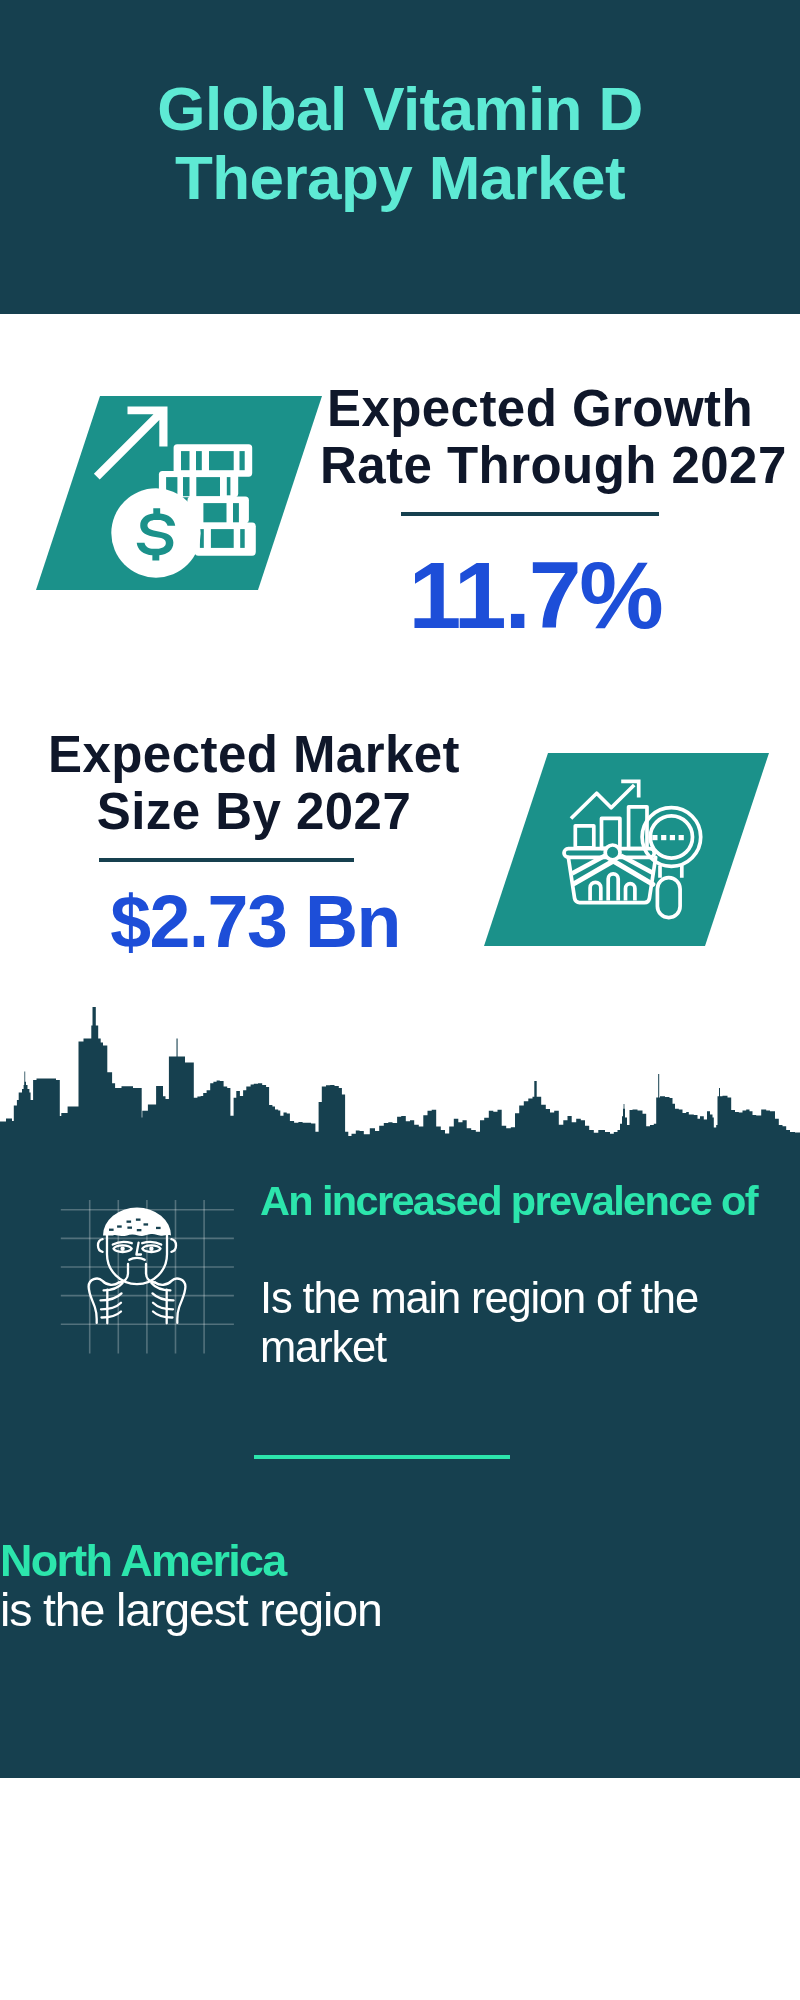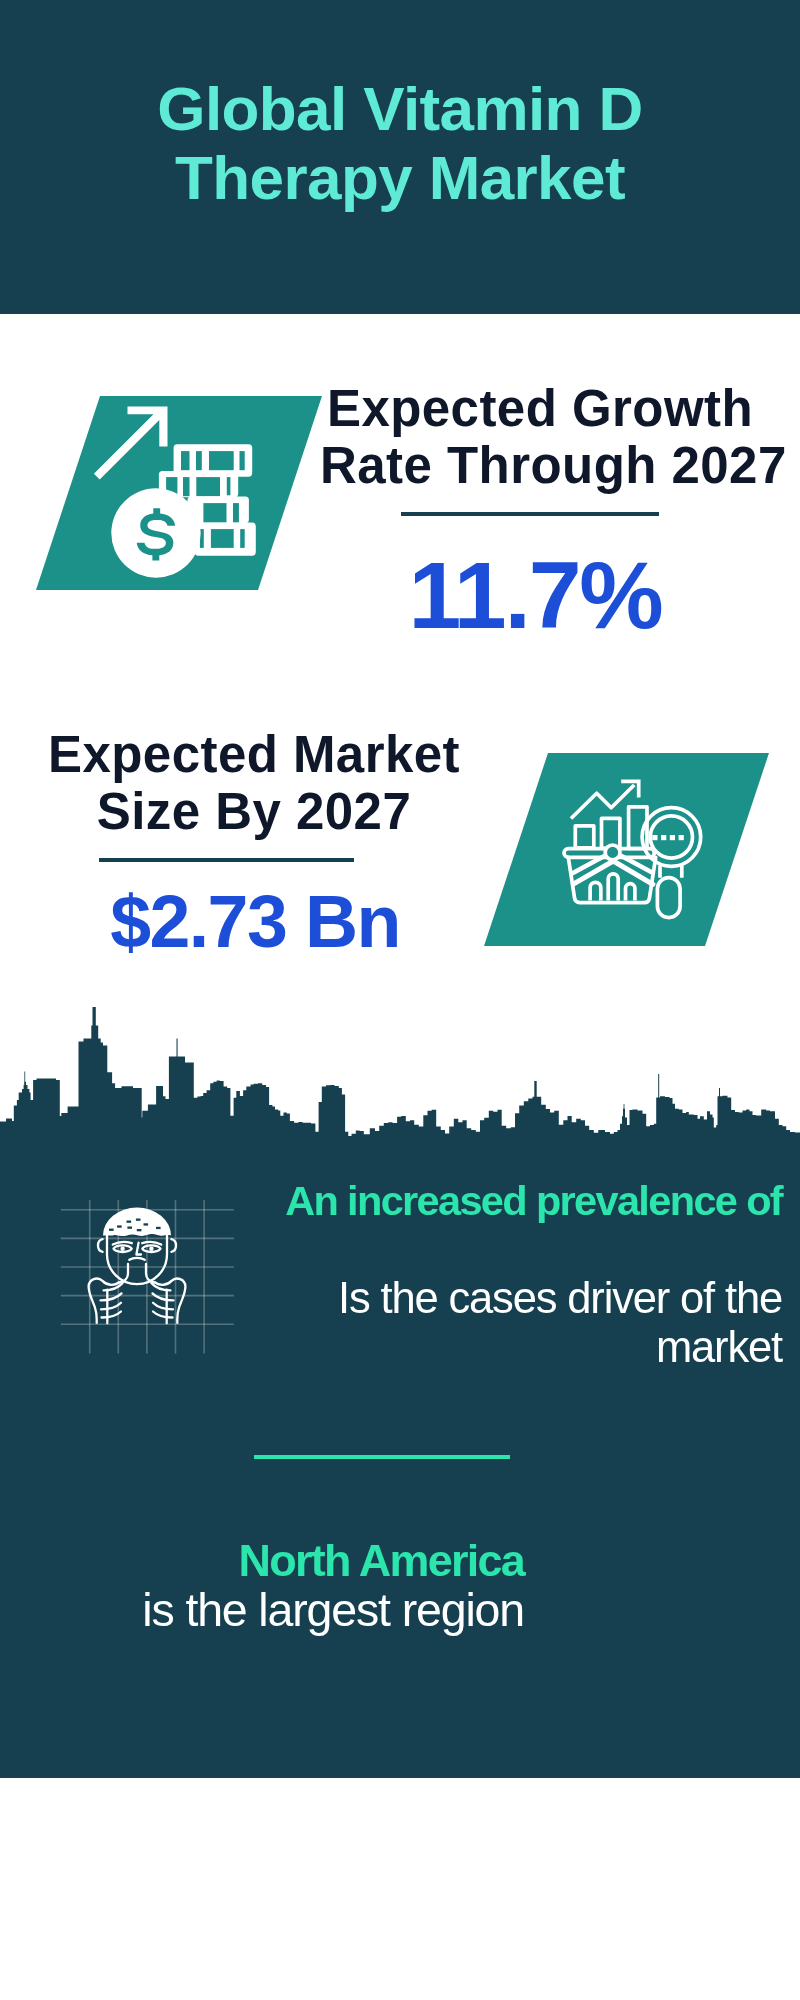--- a/index.html
+++ b/index.html
@@ -15,21 +15,21 @@
 
   
   .stat{position:absolute;text-align:center}
   .stat-label{color:#0f172a;font-weight:bold;font-size:51px;line-height:57px;letter-spacing:0.45px;white-space:nowrap}
   .hr{height:4px;background:#16404f;margin:0 auto}
   .stat-val{color:#1d4ed8;font-weight:bold;font-size:95px;line-height:90px;letter-spacing:-2.2px}
 
   
   .skyline{position:absolute;left:0;top:1000px;width:800px;height:145px;display:block}
   .dark{position:absolute;left:0;top:1144px;width:800px;height:634px;background:#16404f}
-  .msg{position:absolute;text-align:right;color:#fff;font-size:43.5px;line-height:48.5px;letter-spacing:-1.15px}
+  .msg{position:absolute;text-align:left;color:#fff;font-size:43.5px;line-height:48.5px;letter-spacing:-1.15px}
   .msg .hi{color:#2ce5ac;font-weight:bold;font-size:41.5px;letter-spacing:-1.65px}
   .divider{position:absolute;height:4px;background:#2ce5ac}
 </style>
 </head>
 <body>
 
 <div class="page">
 
   <div class="header">
     <h1><span>Global Vitamin D</span><br><span>Therapy Market</span></h1>
@@ -133,21 +133,21 @@
       <rect x="88.5" y="23.3" width="4.6" height="2.3"></rect>
       <rect x="54.0" y="28.6" width="4.6" height="2.3"></rect>
       <rect x="81.8" y="29.0" width="4.6" height="2.3"></rect>
       <rect x="101.0" y="26.8" width="4.6" height="2.3"></rect>
     </g>
   </svg>
 
   <div class="msg" style="left:260px;top:1176px;width:522px">
     <span class="hi">An increased prevalence of</span><br>
     <br>
-    <span>Is the cases driver of the</span><br>
+    <span>Is the main region of the</span><br>
     <span>market</span>
   </div>
   <div class="divider" style="left:254px;top:1455px;width:256px"></div>
 
   <div class="msg" style="left:0px;top:1536px;width:524px;font-size:46.5px;line-height:48.5px">
     <span class="hi" style="font-size:44.9px;letter-spacing:-1.7px">North America</span><br>
     <span>is the largest region</span><br>
   </div>
 
   <svg class="icon-para" width="292" height="200" viewBox="0 0 292 200" style="position:absolute;left:481px;top:750px">

